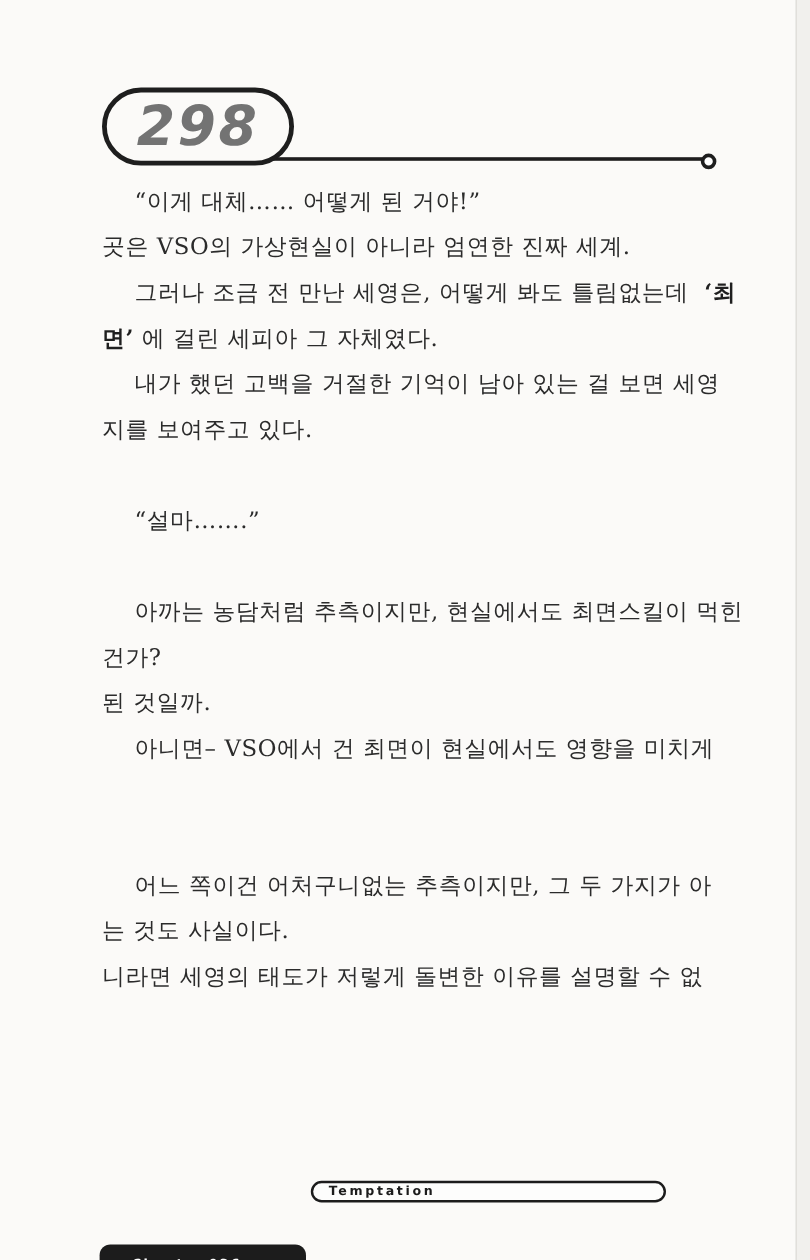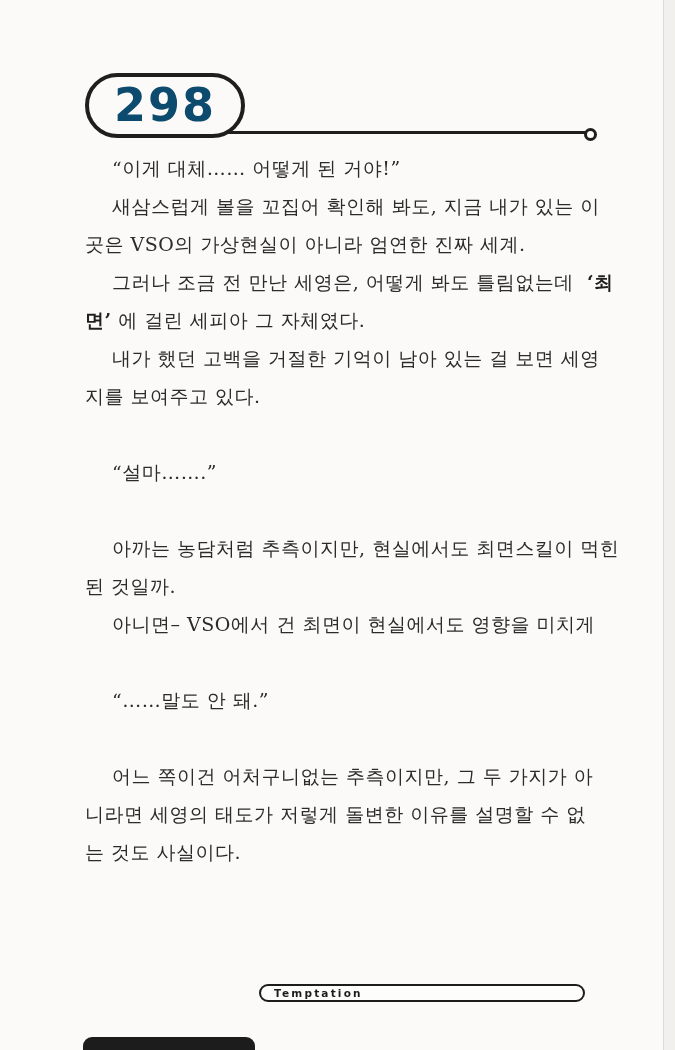--- a/index.html
+++ b/index.html
@@ -27,22 +27,22 @@
     position:absolute; left:584px; top:128px; width:13px; height:13px;
     border:3.5px solid #1e1e1e; border-radius:50%; background:#ffffff; z-index:1;
   }
   .page-num-pill {
     position:absolute; left:85px; top:73px; width:160px; height:65px;
     border:4px solid #1e1e1e; border-radius:33px; background:#fbfaf8;
     display:flex; align-items:center; justify-content:center; z-index:2;
   }
   .page-num {
     font-family:"DejaVu Sans", sans-serif;
-    font-weight:bold; 
-    font-size:46px; letter-spacing:2px; color:#0c4a6e;
+    font-weight:bold; font-style:italic;
+    font-size:46px; letter-spacing:2px; color:#737373;
     transform:translateY(-1px);
   }
 
   
   .body-text { position:absolute; left:85px; top:149px; width:530px; }
   .line {
     height:38px; line-height:38px; font-size:19px;
     letter-spacing:0.5px; white-space:pre; color:#2b2b2b;
   }
   .line.indent { padding-left:27px; }
@@ -56,21 +56,21 @@
   }
   .chapter-dot {
     width:7px; height:7px; border-radius:50%; background:#ffffff;
     margin-left:11px; margin-right:9px; flex:0 0 auto;
   }
   .chapter-label {
     font-family:"DejaVu Sans", sans-serif; font-size:10.5px; font-weight:bold;
     color:#ffffff; letter-spacing:1.8px; transform:translateY(-0.5px);
   }
   .title-pill {
-    position:absolute; left:259px; top:984px; width:326px; height:18px;
+    position:absolute; left:259px; top:984px; width:296px; height:18px;
     background:#fdfdfc; border:2px solid #1c1c1c; border-radius:10px;
     display:flex; align-items:center; padding-left:13px;
   }
   .title-label {
     font-family:"DejaVu Sans", sans-serif; font-size:10.5px; font-weight:bold;
     color:#1c1c1c; letter-spacing:2.2px; transform:translateY(-0.5px);
   }
 </style>
 </head>
 <body>
@@ -78,38 +78,37 @@
 <div class="page">
 
   <div class="header-rule"></div>
   <div class="header-ring"></div>
   <div class="page-num-pill">
     <span class="page-num">298</span>
   </div>
 
   <main class="body-text">
     <div class="line indent"><span>“이게 대체…… 어떻게 된 거야!”</span></div>
-    <div class="line indent"><span>새삼스럽게 볼을 꼬집어 확인해 봐도, 지금 내가 있는 이</span></div>
     <div class="line"><span>곳은 VSO의 가상현실이 아니라 엄연한 진짜 세계.</span></div>
     <div class="line indent"><span>그러나 조금 전 만난 세영은, 어떻게 봐도 틀림없는데  </span><b>‘최</b></div>
     <div class="line"><b>면’</b><span> 에 걸린 세피아 그 자체였다.</span></div>
     <div class="line indent"><span>내가 했던 고백을 거절한 기억이 남아 있는 걸 보면 세영</span></div>
     <div class="line"><span>지를 보여주고 있다.</span></div>
     <div class="line"></div>
     <div class="line indent"><span>“설마…….”</span></div>
     <div class="line"></div>
     <div class="line indent"><span>아까는 농담처럼 추측이지만, 현실에서도 최면스킬이 먹힌</span></div>
+    <div class="line"><span>건가?</span></div>
     <div class="line"><span>된 것일까.</span></div>
     <div class="line indent"><span>아니면– VSO에서 건 최면이 현실에서도 영향을 미치게</span></div>
     <div class="line"></div>
-    <div class="line indent"><span>“……말도 안 돼.”</span></div>
     <div class="line"></div>
     <div class="line indent"><span>어느 쪽이건 어처구니없는 추측이지만, 그 두 가지가 아</span></div>
+    <div class="line"><span>는 것도 사실이다.</span></div>
     <div class="line"><span>니라면 세영의 태도가 저렇게 돌변한 이유를 설명할 수 없</span></div>
-    <div class="line"><span>는 것도 사실이다.</span></div>
   </main>
 
   <footer>
     <div class="chapter-pill">
       <span class="chapter-dot"></span>
       <span class="chapter-label">Chapter.026</span>
     </div>
     <div class="title-pill">
       <span class="title-label">Temptation</span>
     </div>

